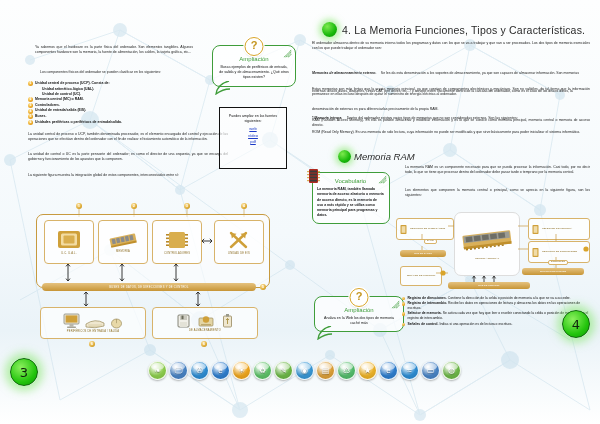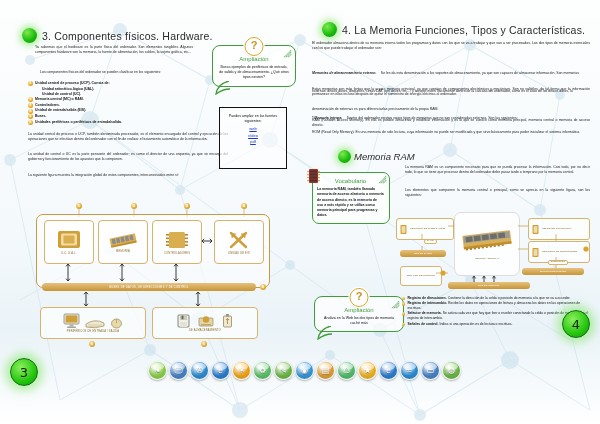--- a/index.html
+++ b/index.html
@@ -159,24 +159,20 @@
       <circle cx="510" cy="360" r="9"></circle>
         <circle cx="30" cy="60" r="5"></circle>
       <circle cx="10" cy="160" r="6"></circle>
         <circle cx="560" cy="95" r="5"></circle>
     </g>
   </svg>
 </div>
 
 <div class="page" id="left-page">
 
-  <div class="sec-head" style="position:absolute;left:22px;top:28px;">
-    <div class="green-dot"></div>
-    <div class="sec-title">3. Componentes físicos. Hardware.</div>
-  </div>
 
   <div class="para" style="position:absolute;left:35px;top:45px;width:158px;">Ya sabemos que el hardware es la parte física del ordenador. Son elementos tangibles. Algunos componentes hardware son la memoria, la fuente de alimentación, los cables, la tarjeta gráfica, etc...</div>
 
   <div class="para" style="position:absolute;left:40px;top:70px;width:155px;">Los componentes físicos del ordenador se pueden clasificar en los siguientes:</div>
 
   <ul class="numlist" style="position:absolute;left:28px;top:81px;width:170px;">
     <li>
       <div class="numbadge">1</div>
       <div class="txt">Unidad central de proceso (UCP). Consta de:</div>
     </li>

